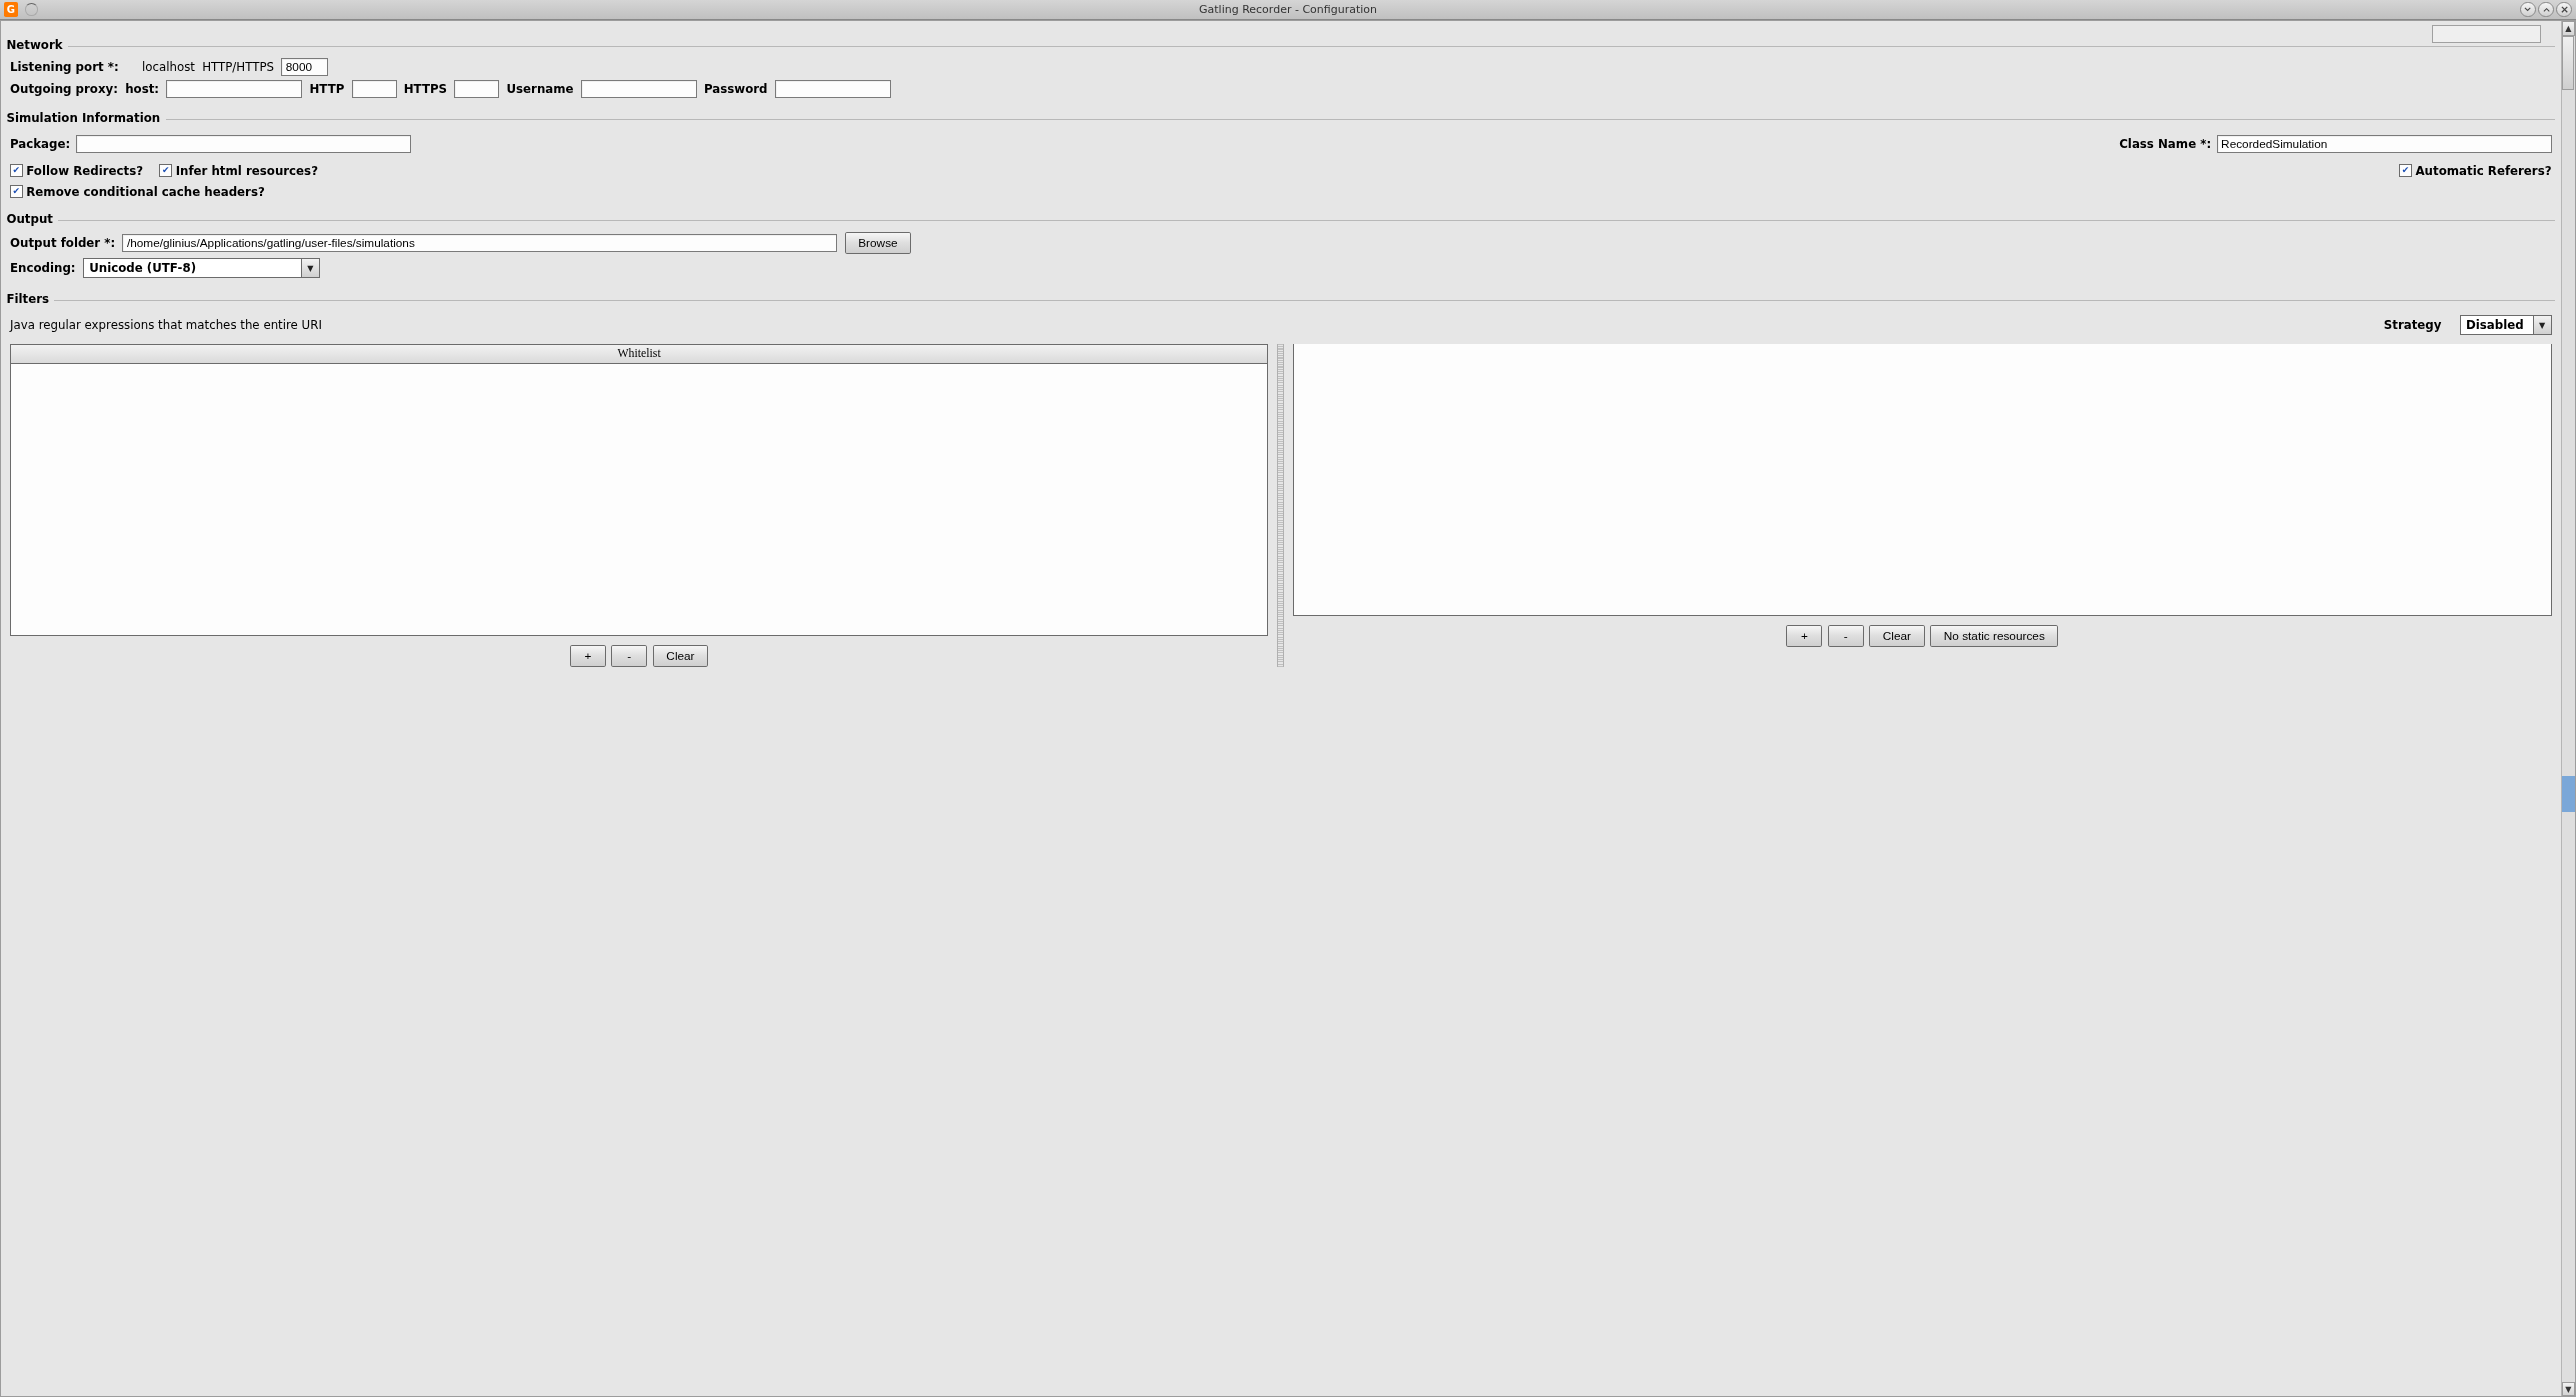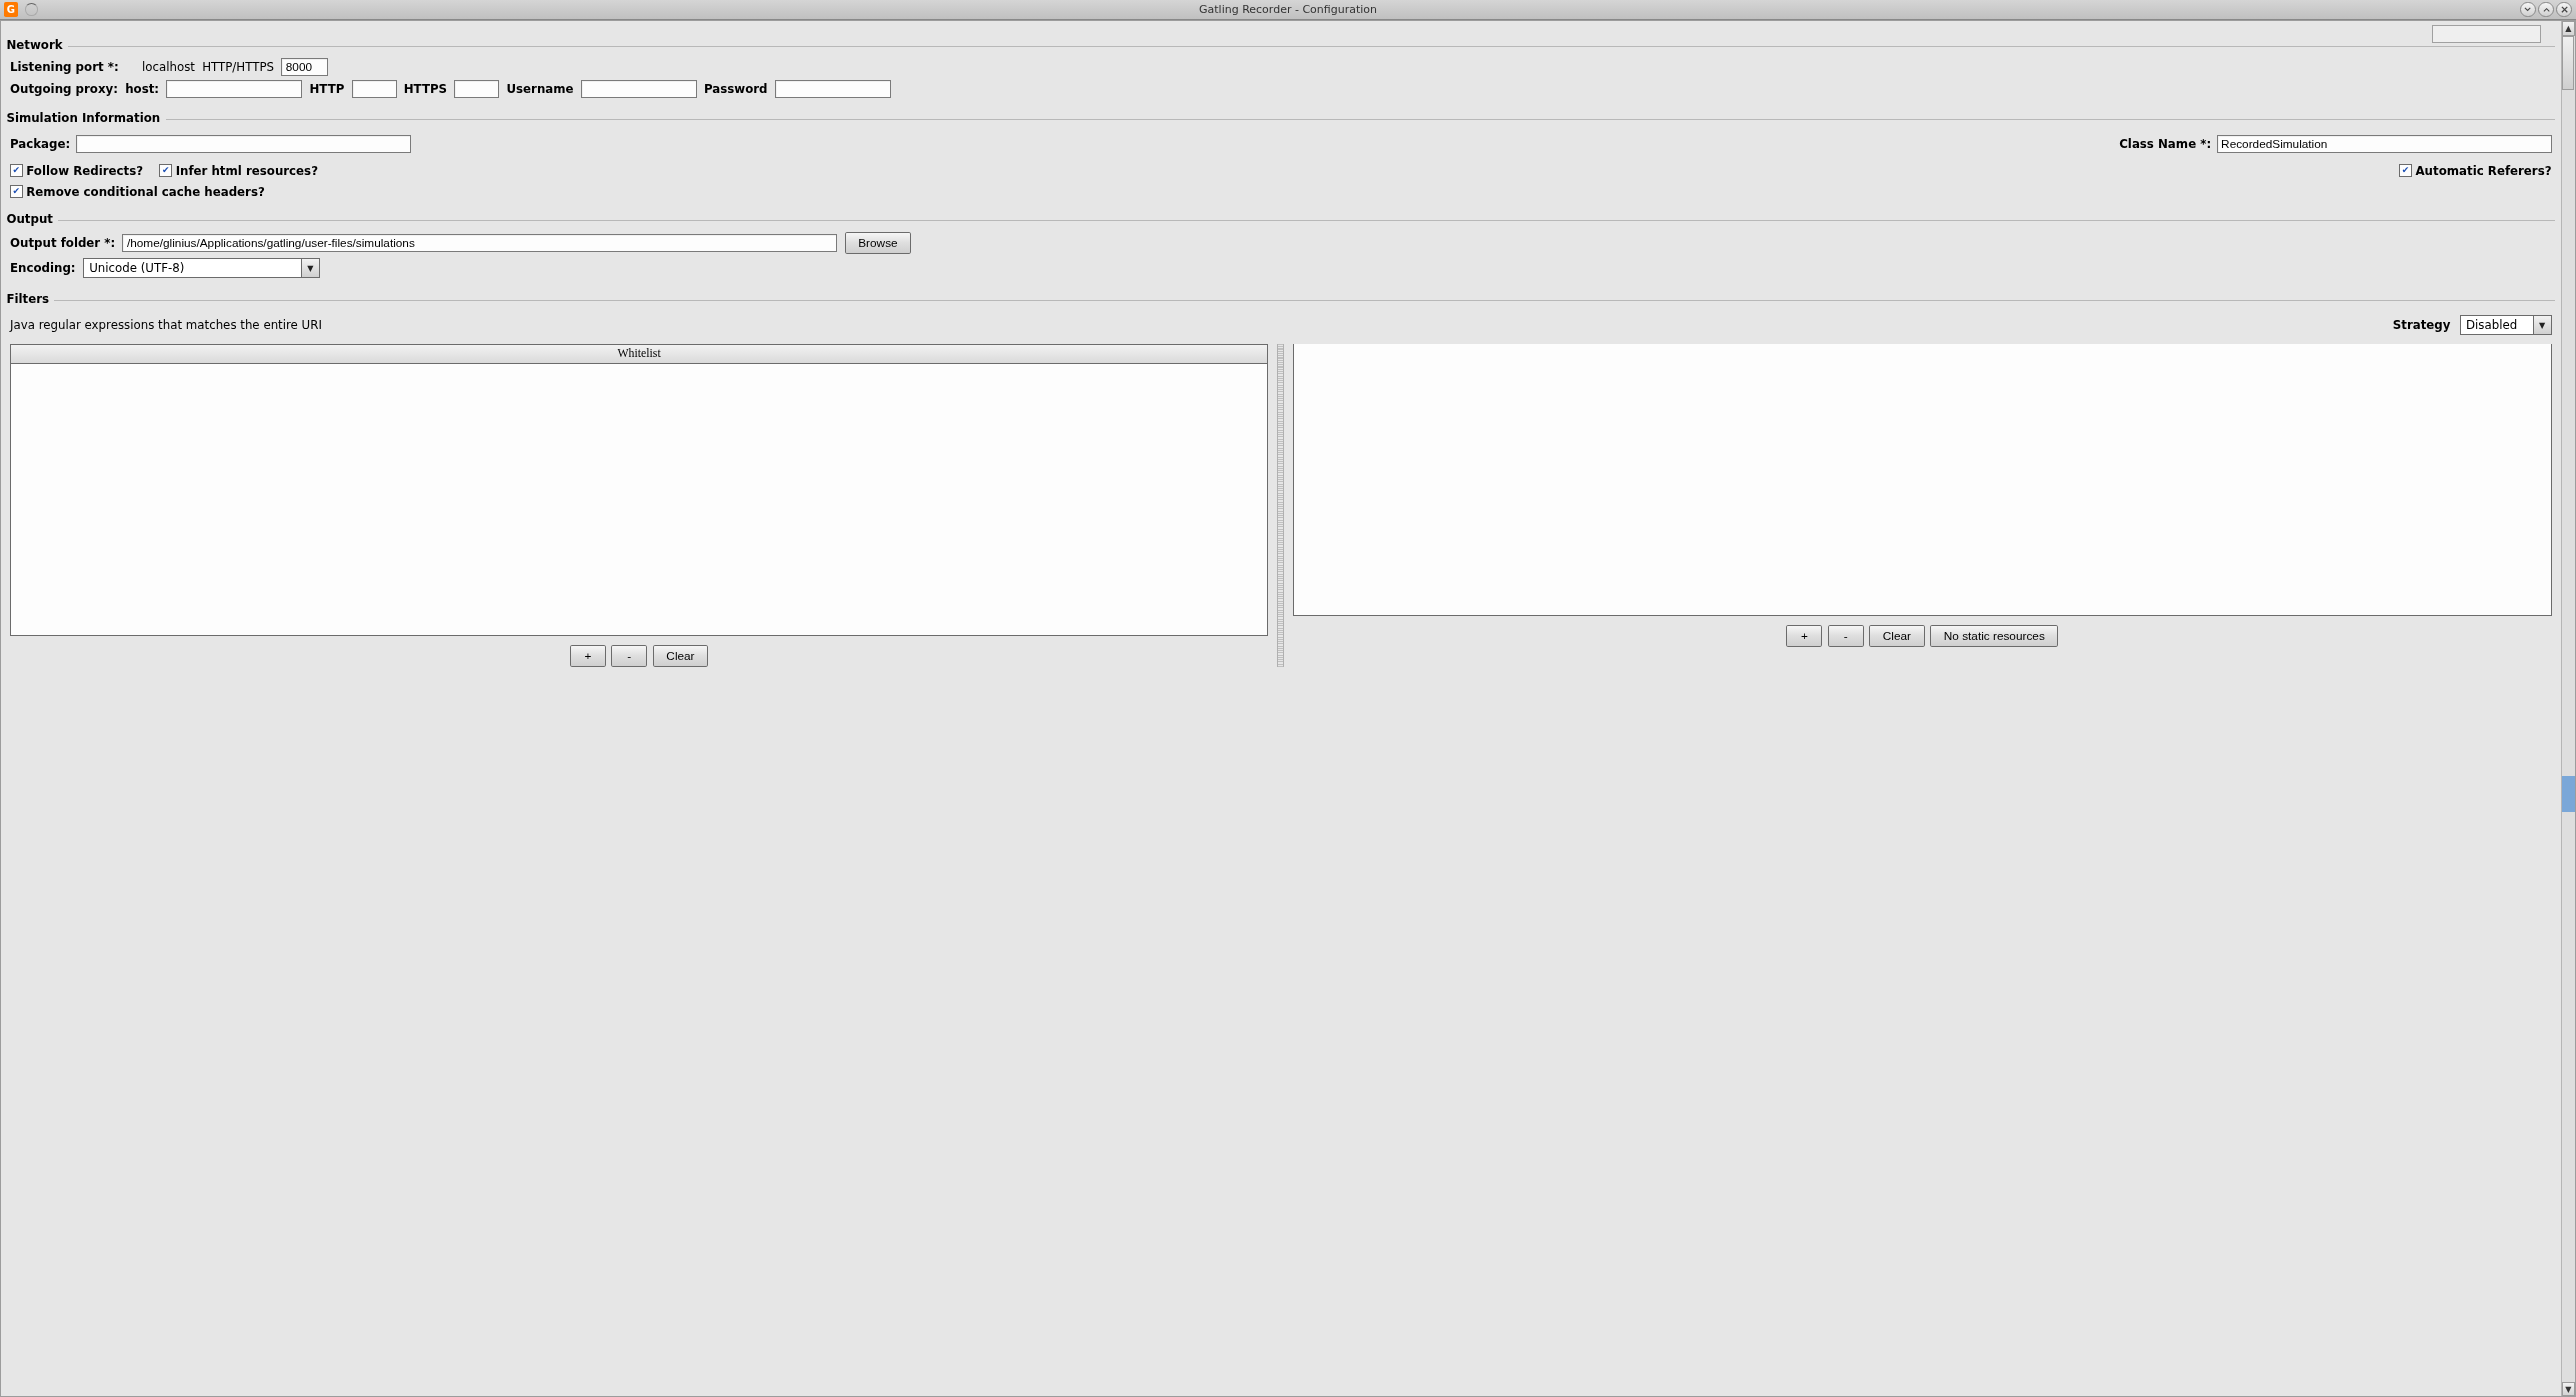--- a/index.html
+++ b/index.html
@@ -183,21 +183,21 @@
 
 .combo {
   display: inline-flex;
   height: 20px;
   border: 0.9px solid #6b6b6b;
   background: #fdfdfd;
 }
 .combo .combo-text {
   padding: 1.8px 5.4px;
   font-size: 11.8px;
-  font-weight: normal;
+  font-weight: bold;
   min-width: 217px;
   background: #fff;
 }
 .combo .combo-text.small { min-width: 72px; }
 .combo .combo-btn {
   width: 18px;
   border-left: 0.9px solid #6b6b6b;
   background: linear-gradient(to bottom,#f2f2f2,#d0d0d0);
   display:flex;align-items:center;justify-content:center;
   font-size:8.1px;color:#222;
@@ -382,21 +382,21 @@
             </div>
           </div>
         </div>
       </div>
 
       <div class="group">
         <div class="group-legend">Filters</div>
         <div class="group-body">
           <div class="row row-split">
             <span class="plain">Java regular expressions that matches the entire URI</span>
-            <div class="row" style="gap:9px">
+            <div class="row" style="gap:18px">
               <label class="fld">Strategy</label>
               <div class="combo">
                 <div class="combo-text small">Disabled</div>
                 <div class="combo-btn">▼</div>
               </div>
             </div>
           </div>
 
           <div class="filters-wrap">
             <div class="filter-pane">

